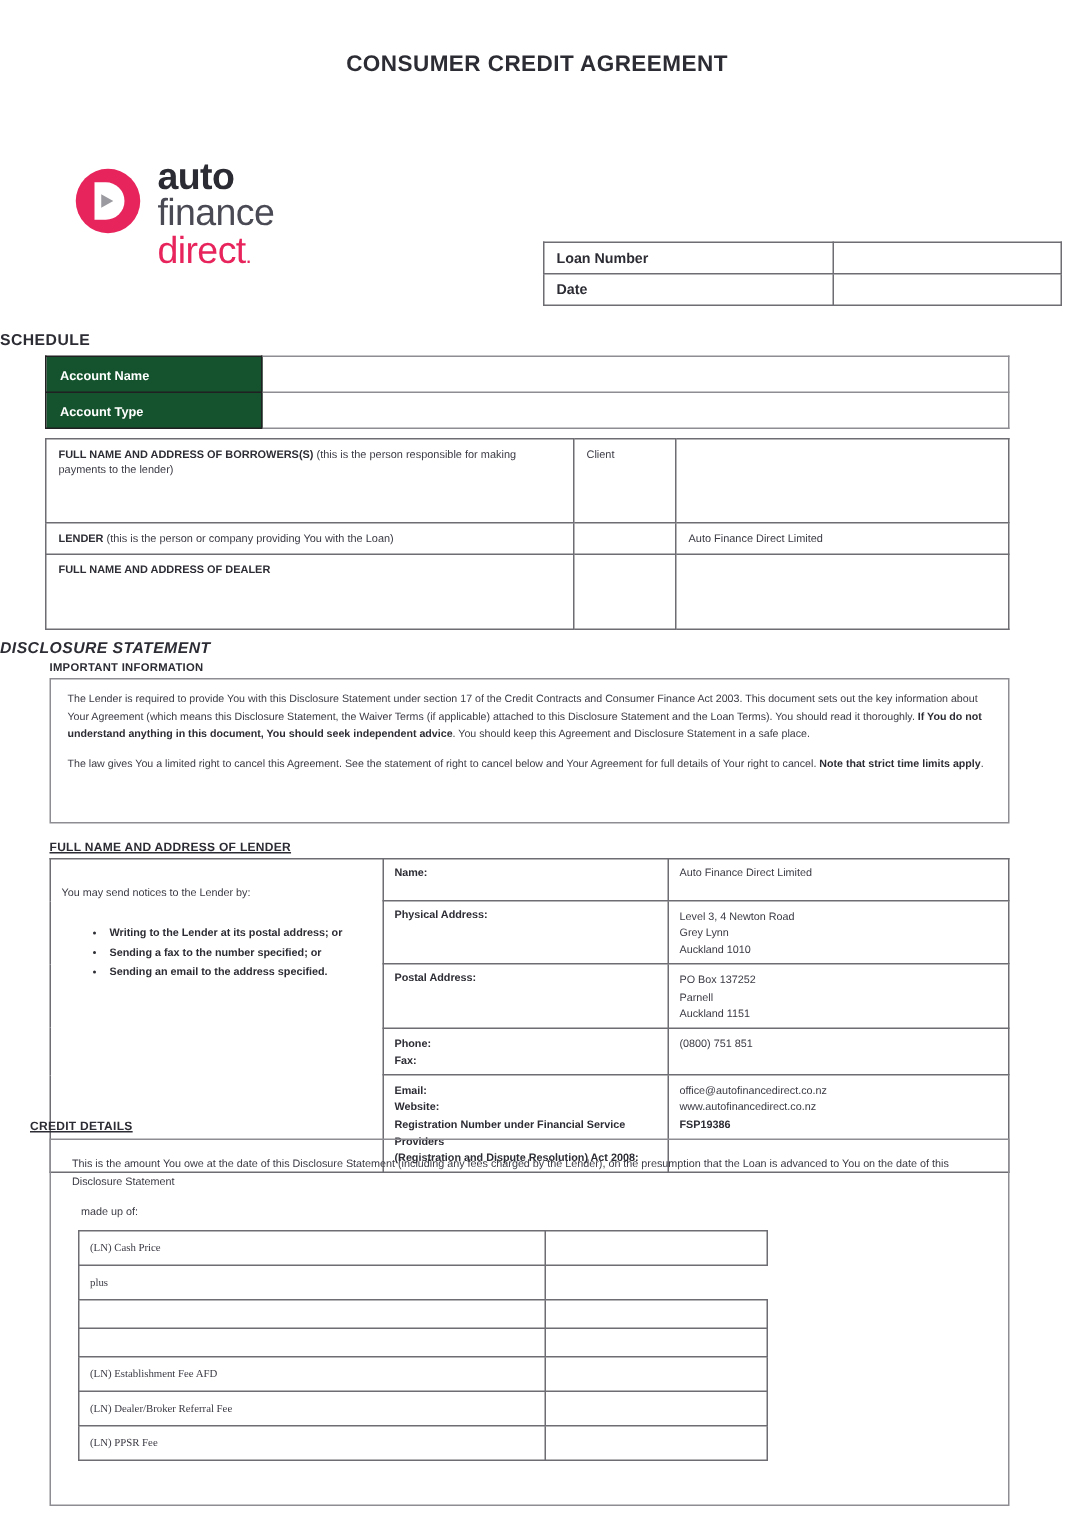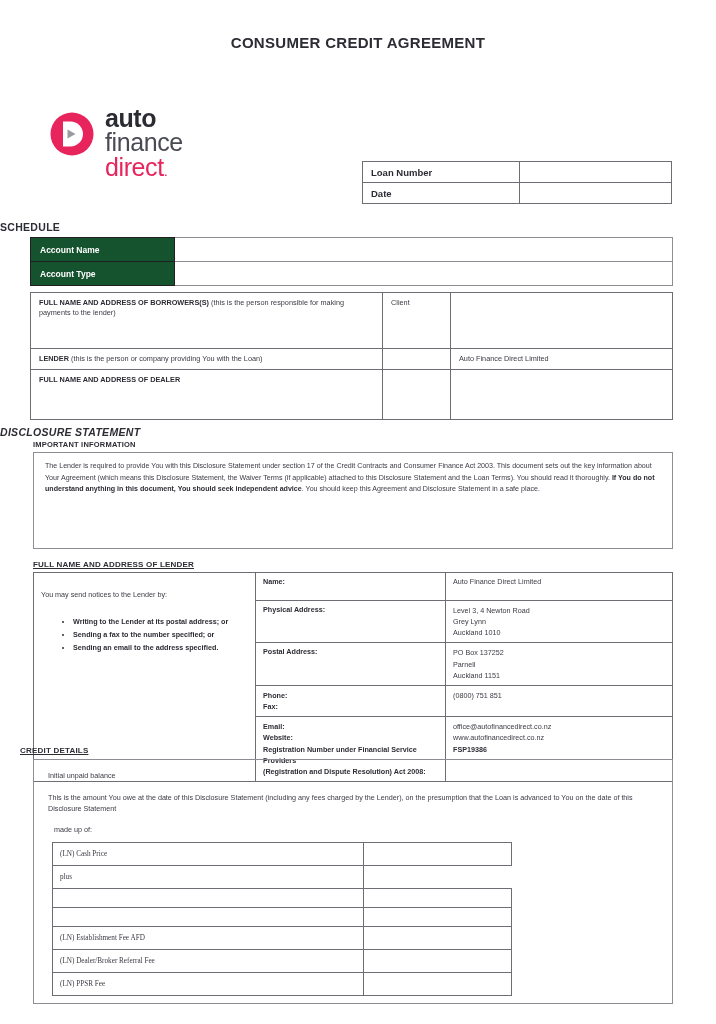--- a/index.html
+++ b/index.html
@@ -61,21 +61,21 @@
   .lw1 { font-weight: bold; color: #2b2b33; }
   .lw2 { font-weight: normal; color: #4a4a55; }
   .lw3 { font-weight: normal; color: #e8245c; }
   .lw3 .dot { font-size: 15px; }
 
   
   .loan-table {
     position: absolute;
     left: 362px;
     top: 127px;
-    width: 310px;
+    width: 346px;
     border-collapse: collapse;
   }
   .loan-table td {
     border: 1px solid #6d6d73;
     height: 21px;
     padding: 2px 8px;
     font-size: 9.5px;
     font-weight: bold;
     color: #2c2c34;
   }
@@ -303,20 +303,21 @@
       <td class="c3"></td>
     </tr>
   </tbody>
     </table>
 
   <div class="section-center disc-title">DISCLOSURE STATEMENT</div>
   <div class="section-plain imp-info">IMPORTANT INFORMATION</div>
 
   <div class="disc-box">
     <p><span>The Lender is required to provide You with this Disclosure Statement under section 17 of the Credit Contracts and Consumer Finance Act 2003. This document sets out the key information about Your Agreement (which means this Disclosure Statement, the Waiver Terms (if applicable) attached to this Disclosure Statement and the Loan Terms). You should read it thoroughly. </span><b>If You do not understand anything in this document, You should seek independent advice</b><span>.  You should keep this Agreement and Disclosure Statement in a safe place.</span></p>
+    <p><span>The law gives You a limited right to cancel this Agreement. See the statement of right to cancel below and Your Agreement for full details of Your right to cancel. </span><b>Note that strict time limits apply</b><span>.</span></p>
   </div>
 
   <div class="section-under lender-head">FULL NAME AND ADDRESS OF LENDER</div>
 
   <table class="lender-table">
     <tbody>
         <tr>
       <td class="notes" rowspan="5">
         <div class="notes-lead">You may send notices to the Lender by:</div>
         <ul>
@@ -373,21 +374,20 @@
         <div>www.autofinancedirect.co.nz</div>
         <div style="font-weight:bold;color:#2c2c34;">FSP19386</div>
       </td>
     </tr>
   </tbody>
     </table>
 
   <div class="section-under credit-head">CREDIT DETAILS</div>
 
   <div class="credit-box">
-    <p class="line">Initial unpaid balance</p>
     <p class="line">This is the amount You owe at the date of this Disclosure Statement (including any fees charged by the Lender), on the presumption that the Loan is advanced to You on the date of this Disclosure Statement</p>
     <p class="madeup">made up of:</p>
 
     <table class="fee-table">
       <tbody>
           <tr>
         <td>(LN) Cash Price</td>
         <td class="amt"></td>
       </tr>
       <tr class="noright">

